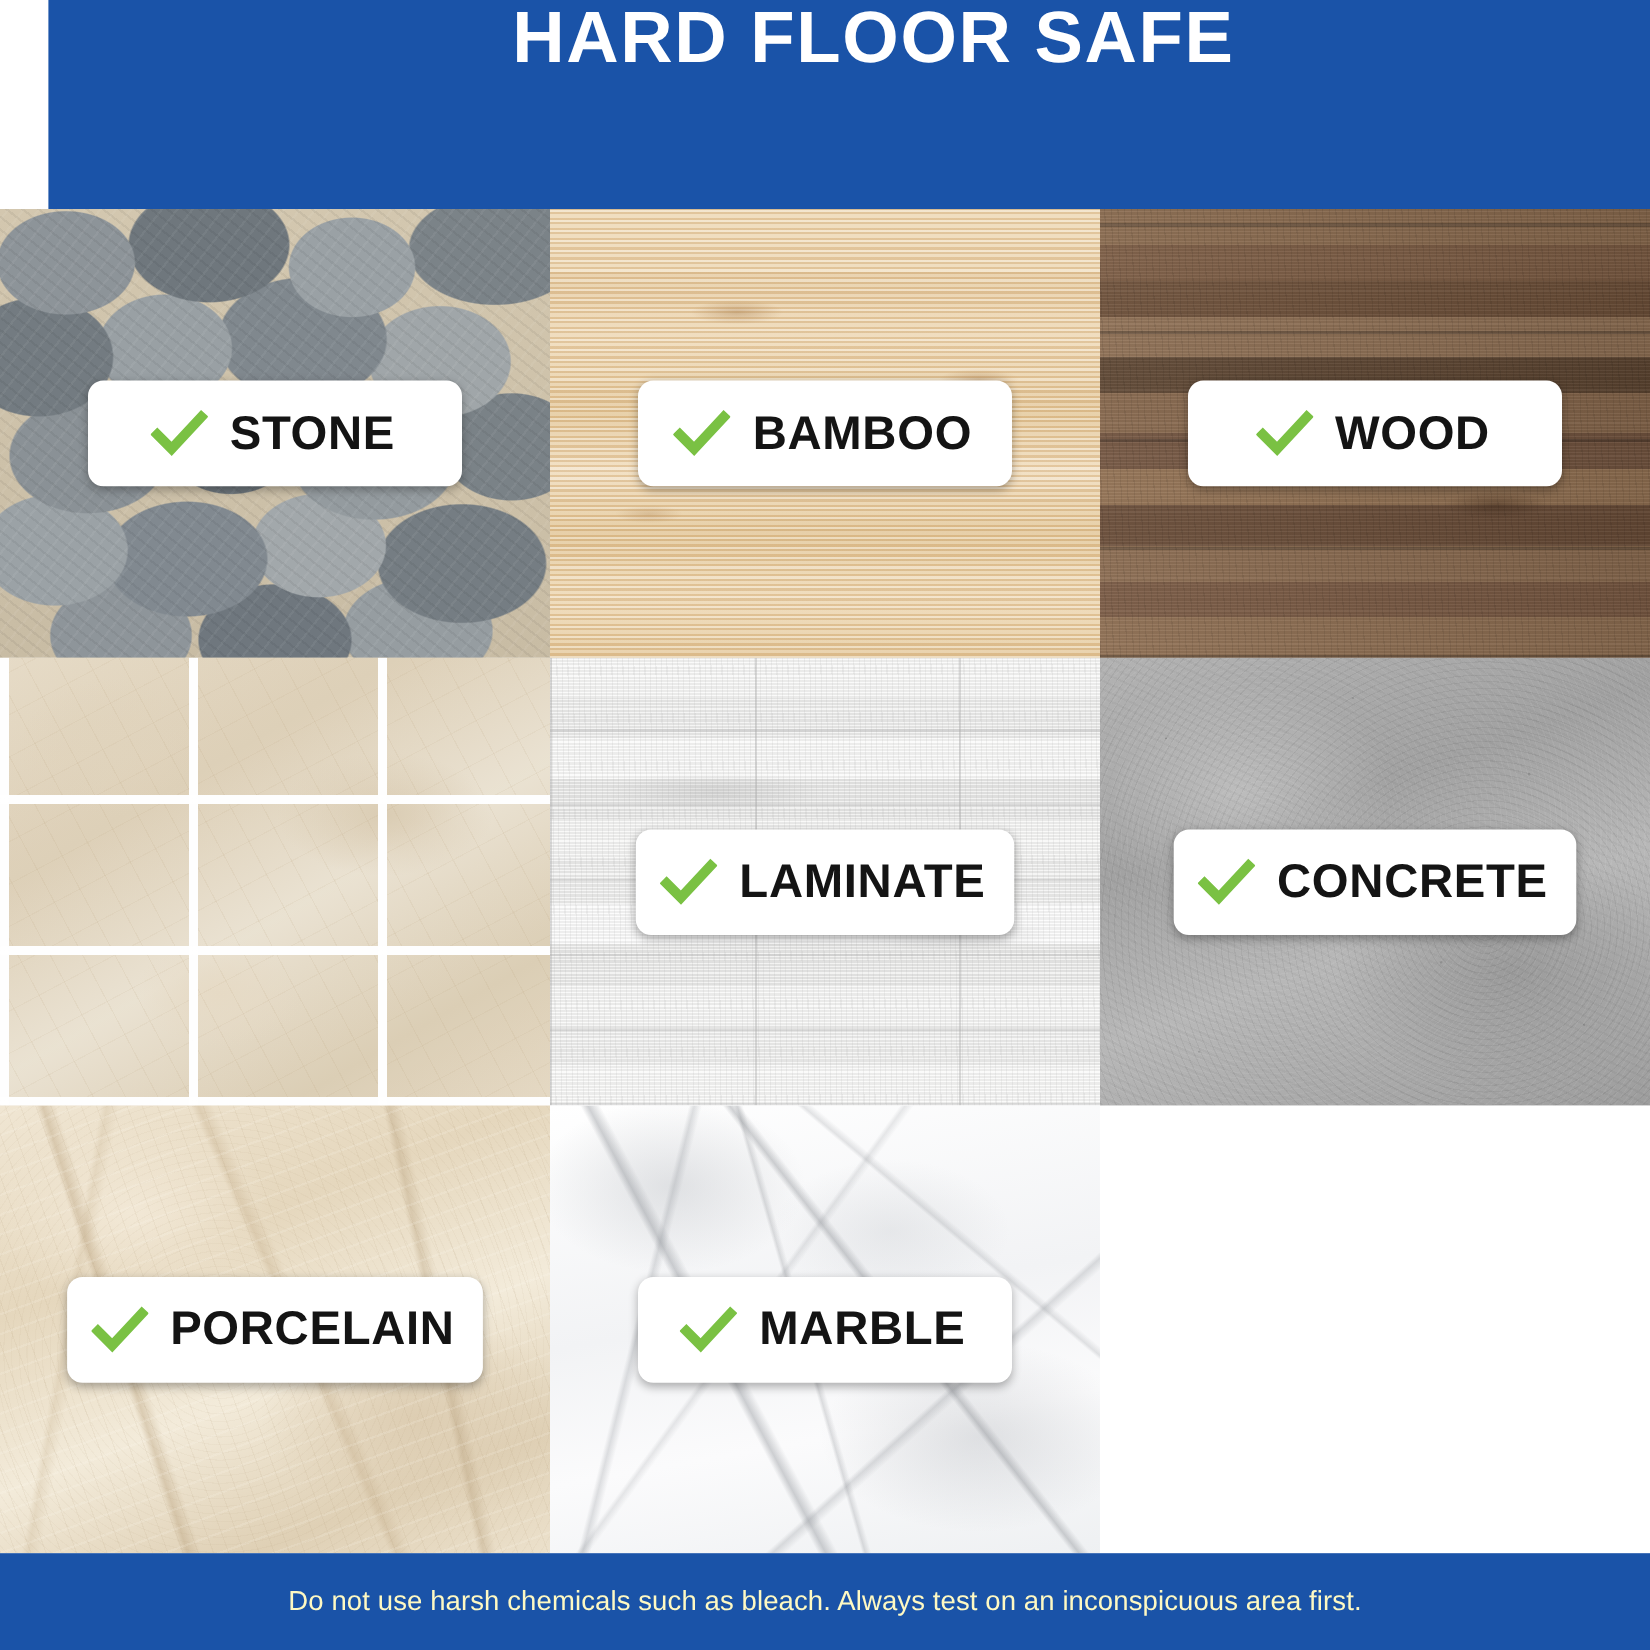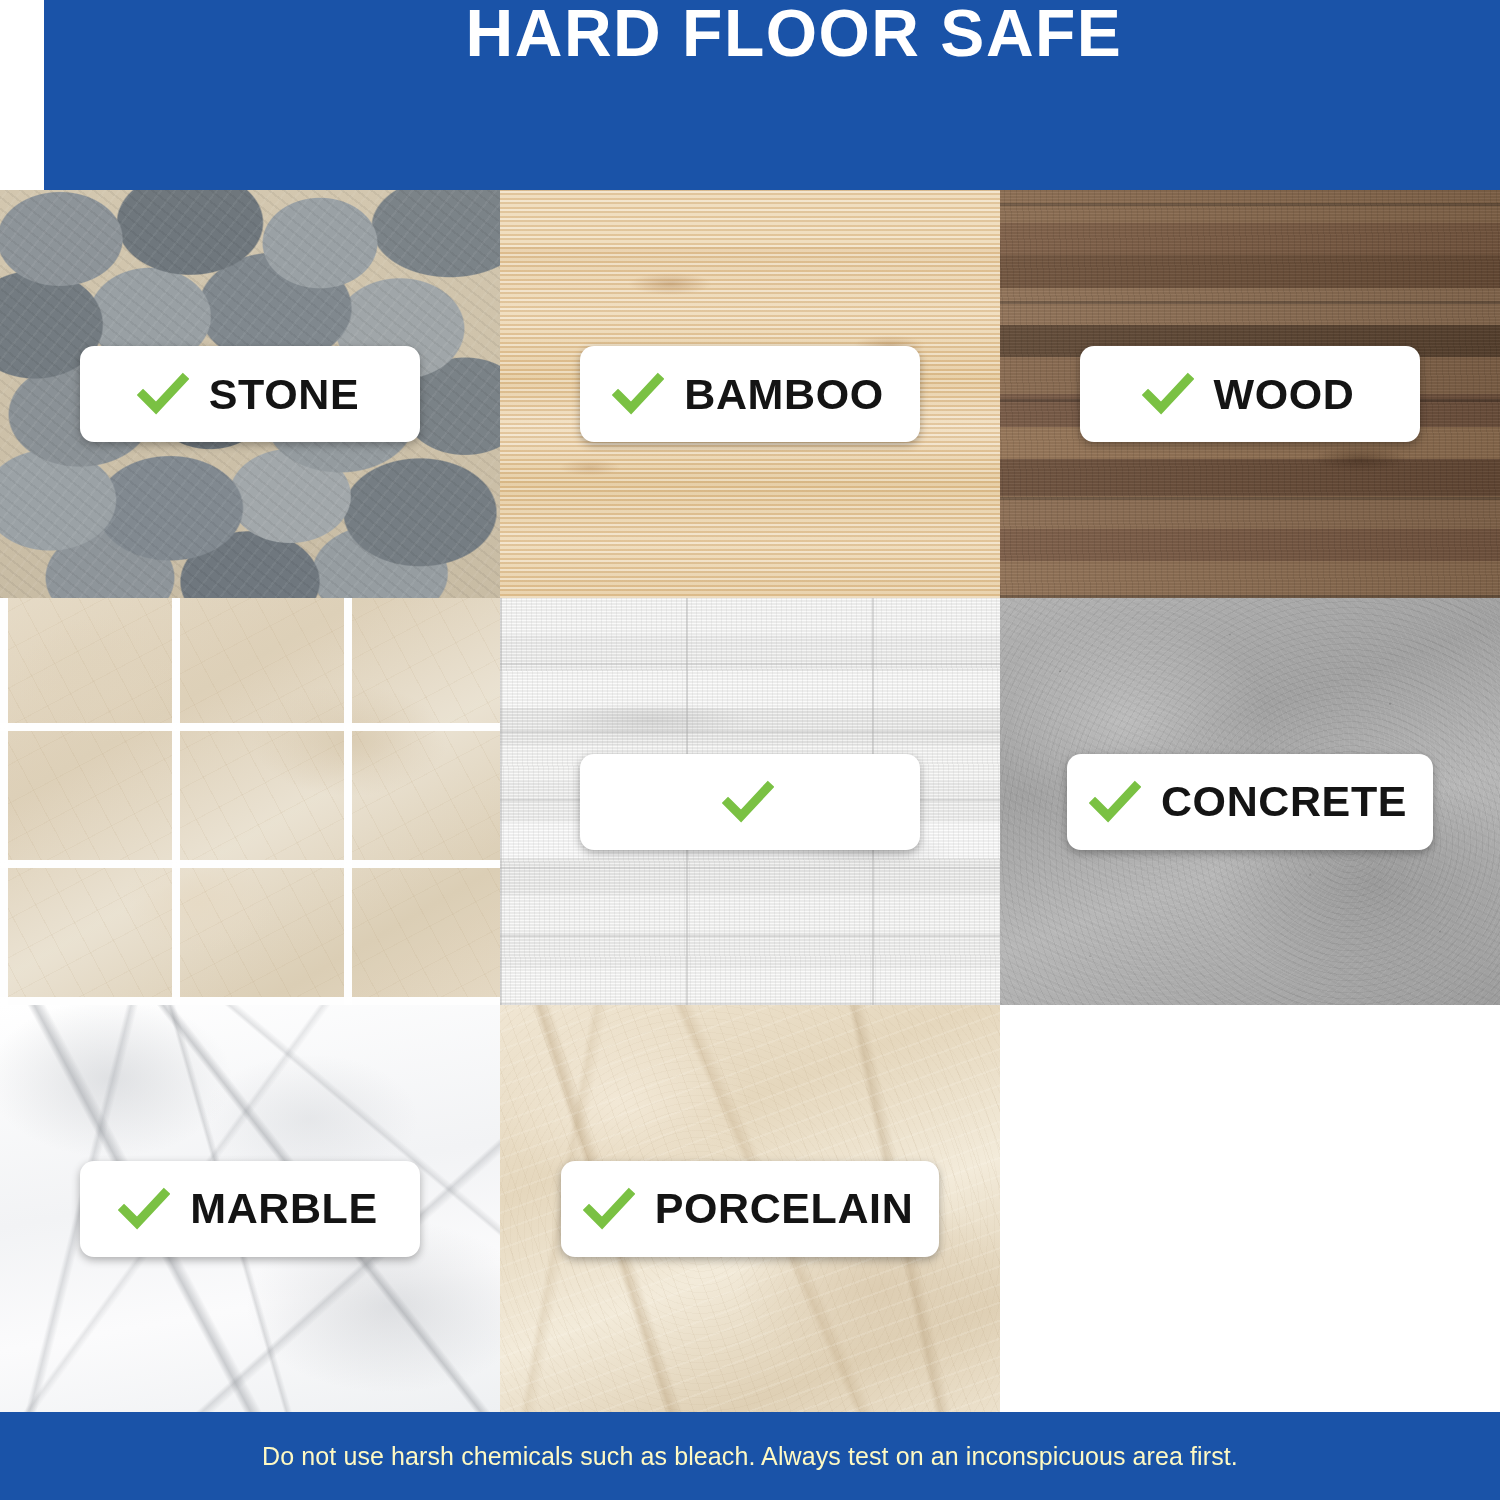--- a/index.html
+++ b/index.html
@@ -390,50 +390,51 @@
     <div class="cell">
       <div class="texture tex-ceramic"></div>
     </div>
 
     <div class="cell">
       <div class="texture tex-laminate"></div>
       <div class="pill">
         <svg class="check" viewBox="0 0 52 52">
           <path d="M6 27 L19 40 L46 11" fill="none" stroke="#7ac143" stroke-width="9" stroke-linecap="square" stroke-linejoin="miter"></path>
         </svg>
+        <span class="label">LAMINATE</span>
       </div>
     </div>
 
     <div class="cell">
       <div class="texture tex-concrete"></div>
       <div class="pill">
         <svg class="check" viewBox="0 0 52 52">
           <path d="M6 27 L19 40 L46 11" fill="none" stroke="#7ac143" stroke-width="9" stroke-linecap="square" stroke-linejoin="miter"></path>
         </svg>
         <span class="label">CONCRETE</span>
       </div>
     </div>
 
     <div class="cell">
+      <div class="texture tex-porcelain"></div>
+      <div class="pill">
+        <svg class="check" viewBox="0 0 52 52">
+          <path d="M6 27 L19 40 L46 11" fill="none" stroke="#7ac143" stroke-width="9" stroke-linecap="square" stroke-linejoin="miter"></path>
+        </svg>
+        <span class="label">PORCELAIN</span>
+      </div>
+    </div>
+
+    <div class="cell">
       <div class="texture tex-marble"></div>
       <div class="pill">
         <svg class="check" viewBox="0 0 52 52">
           <path d="M6 27 L19 40 L46 11" fill="none" stroke="#7ac143" stroke-width="9" stroke-linecap="square" stroke-linejoin="miter"></path>
         </svg>
         <span class="label">MARBLE</span>
-      </div>
-    </div>
-
-    <div class="cell">
-      <div class="texture tex-porcelain"></div>
-      <div class="pill">
-        <svg class="check" viewBox="0 0 52 52">
-          <path d="M6 27 L19 40 L46 11" fill="none" stroke="#7ac143" stroke-width="9" stroke-linecap="square" stroke-linejoin="miter"></path>
-        </svg>
-        <span class="label">PORCELAIN</span>
       </div>
     </div>
 
 
   </div>
 
   <div class="footer">
     <div class="footer-note">Do not use harsh chemicals such as bleach. Always test on an inconspicuous area first.</div>
   </div>
 

